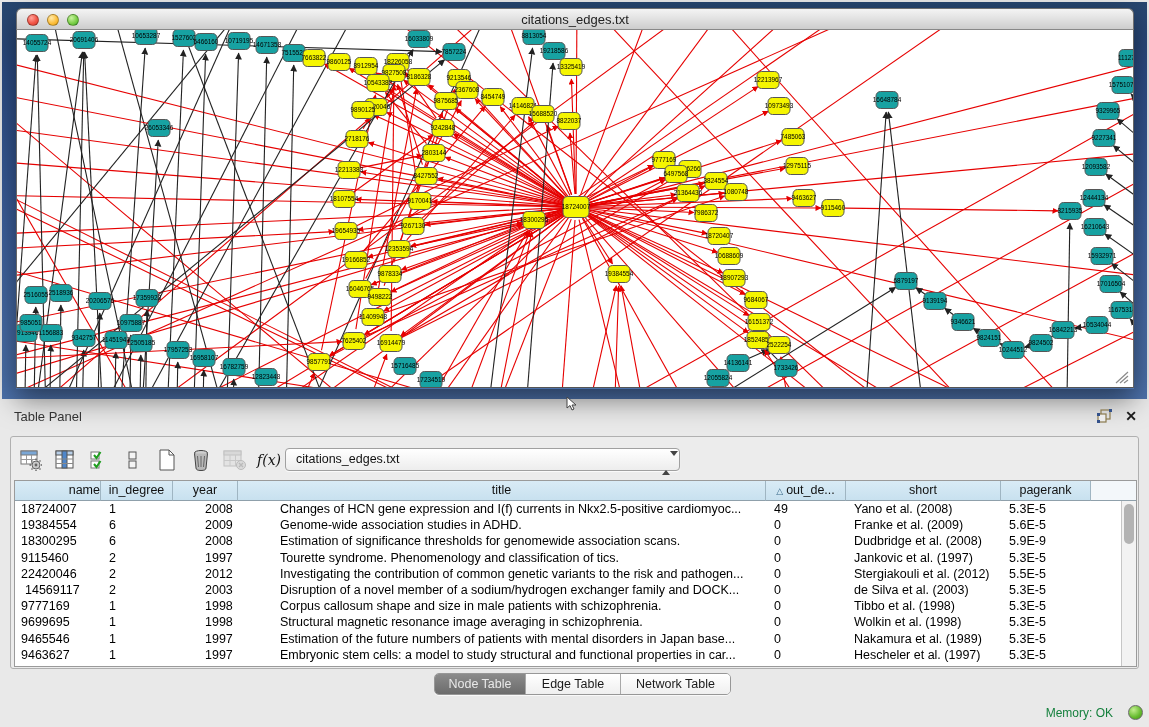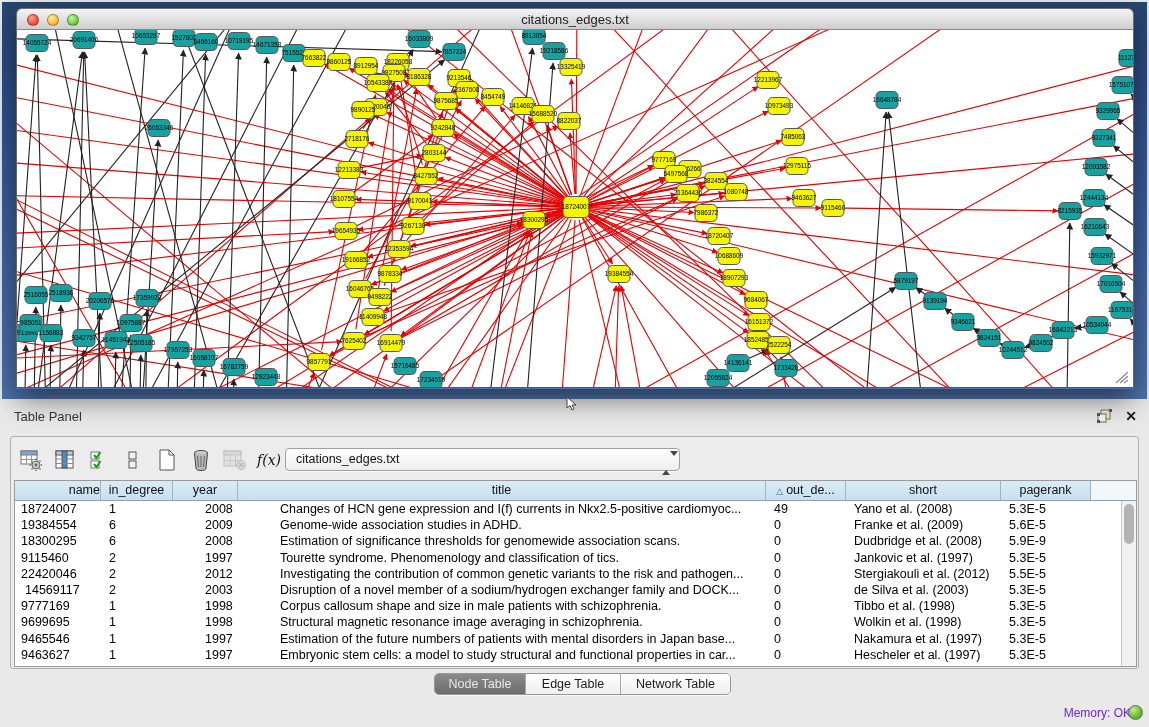--- a/index.html
+++ b/index.html
@@ -77,21 +77,21 @@
   
   .seg-row { position:absolute; left:8px; top:673px; width:1149px; display:flex; justify-content:center; }
   .segmented { display:inline-flex; height:22px; border:1px solid #979797; border-radius:5px;
     overflow:hidden; box-shadow:0 1px 0 rgba(255,255,255,.7); }
   .seg { font-size:12.5px; line-height:21px; text-align:center; padding:0 2px; }
   .seg.sel { background:linear-gradient(180deg,#8b8b8b,#6c6c6c); color:#e9e9e9; }
   .seg.unsel { background:linear-gradient(180deg,#ffffff,#efefef); color:#1a1a1a; border-left:1px solid #a8a8a8; }
 
   
   .statusbar { position:absolute; left:0; top:700px; width:1149px; height:27px; }
-  .mem { position:absolute; right:18px; top:6px; font-size:12px; color:#6d28d9; }
+  .mem { position:absolute; right:36px; top:6px; font-size:12px; color:#15803d; }
   .mem-dot { position:absolute; right:6px; top:5px; width:15px; height:15px; border-radius:50%;
     border:1px solid #6a6a6a;
     background:radial-gradient(circle at 35% 30%, #c2ef8e, #64ba2d 60%, #459417); }
 </style>
 </head>
 <body>
 
 <div id="app">
 
   <div class="desktop">
@@ -953,21 +953,21 @@
             <div class="td" style="width: 80px; padding-left: 8px;">0</div>
             <div class="td" style="width: 155px; padding-left: 8px;">Wolkin et al. (1998)</div>
             <div class="td" style="width: 90px; padding-left: 8px;">5.3E-5</div>
           </div>
           <div class="tr">
             <div class="td" style="width: 86px; padding-left: 6px;">9465546</div>
             <div class="td" style="width: 72px; padding-left: 8px;">1</div>
             <div class="td" style="width: 65px; padding-left: 32px;">1997</div>
             <div class="td" style="width: 528px; padding-left: 42px;">Estimation of the future numbers of patients with mental disorders in Japan base...</div>
             <div class="td" style="width: 80px; padding-left: 8px;">0</div>
-            <div class="td" style="width: 155px; padding-left: 8px;">Nakamura et al. (1997)</div>
+            <div class="td" style="width: 155px; padding-left: 8px;">Nakamura et al. (1989)</div>
             <div class="td" style="width: 90px; padding-left: 8px;">5.3E-5</div>
           </div>
           <div class="tr">
             <div class="td" style="width: 86px; padding-left: 6px;">9463627</div>
             <div class="td" style="width: 72px; padding-left: 8px;">1</div>
             <div class="td" style="width: 65px; padding-left: 32px;">1997</div>
             <div class="td" style="width: 528px; padding-left: 42px;">Embryonic stem cells: a model to study structural and functional properties in car...</div>
             <div class="td" style="width: 80px; padding-left: 8px;">0</div>
             <div class="td" style="width: 155px; padding-left: 8px;">Hescheler et al. (1997)</div>
             <div class="td" style="width: 90px; padding-left: 8px;">5.3E-5</div>

